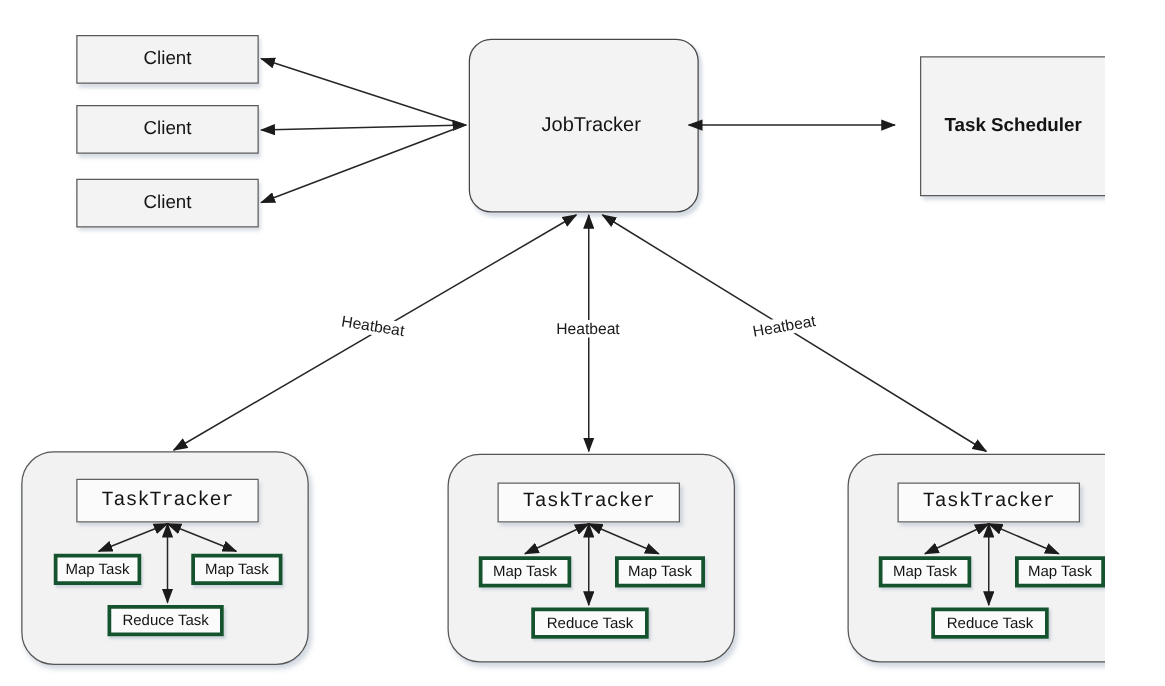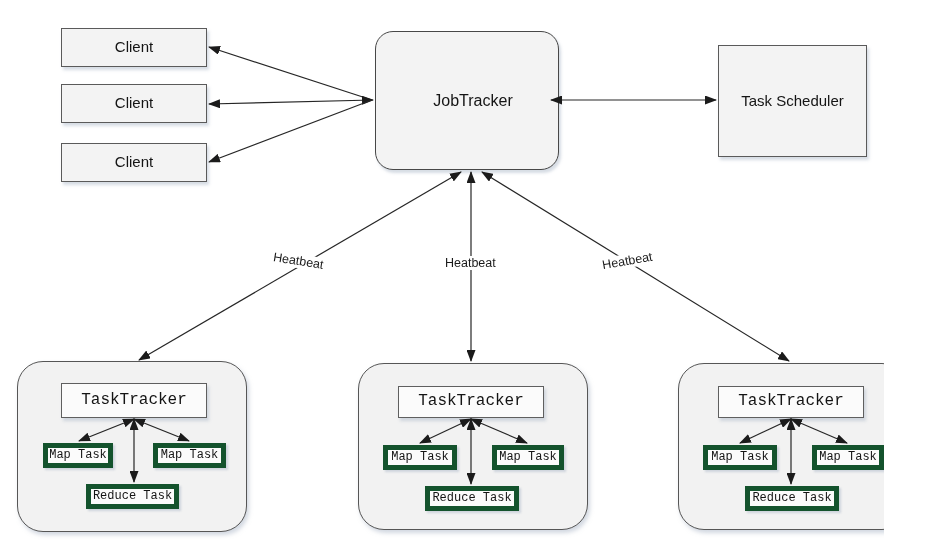--- a/index.html
+++ b/index.html
@@ -17,22 +17,22 @@
   .client{width:146px;height:39px;font-size:15px;}
   .job-tracker{border-radius:18px;font-size:16px;border-color:#474747;}
   .task-scheduler{font-size:15px;}
   .group{
     position:absolute;box-sizing:border-box;z-index:0;
     background:#f2f2f2;border:1.5px solid #565656;border-radius:26px;
     box-shadow:2px 3px 4px rgba(165,178,195,.5);
   }
   .tracker-title{font-size:16px;background:#fbfbfb;border:1.4px solid #5f5f5f;font-family:Liberation Mono, monospace;}
   .task-small{
-    font-family:Liberation Mono, monospace;font-size:12px;
-    background:#fbfbfb;border:5px solid #14532d;
+    font-family:Liberation Sans, sans-serif;font-size:12px;
+    background:#fbfbfb;border:3px solid #14532d;
     box-shadow:1.5px 2px 2px rgba(165,178,195,.45);
   }
   .wires{position:absolute;left:0;top:0;z-index:2;pointer-events:none;}
   .wires line{stroke:#262626;stroke-width:1.2;}
   .hb-label{
     position:absolute;z-index:3;font-size:12.5px;color:#1a1a1a;
     background:#ffffff;padding:0 2px;white-space:nowrap;
   }
   .hb-1{transform:rotate(9deg);transform-origin:center;}
   .hb-3{transform:rotate(-10deg);transform-origin:center;}
@@ -41,21 +41,21 @@
 <body>
 
 <div class="stage">
 
   <div class="node client" style="left:61px;top:28px;">Client</div>
   <div class="node client" style="left:61px;top:84px;">Client</div>
   <div class="node client" style="left:61px;top:143px;">Client</div>
 
   <div class="node job-tracker" style="left:375px;top:31px;width:184px;height:139px;padding-left:12px;">JobTracker</div>
 
-  <div class="node task-scheduler" style="left:718px;top:45px;width:149px;height:112px;">Task Scheduler</div>
+  <div class="node task-scheduler" style="left:736px;top:45px;width:149px;height:112px;font-weight:bold;">Task Scheduler</div>
 
   <div class="hb-label hb-1" style="left:271px;top:254px;">Heatbeat</div>
   <div class="hb-label hb-2" style="left:443px;top:256px;">Heatbeat</div>
   <div class="hb-label hb-3" style="left:600px;top:254px;">Heatbeat</div>
 
   <div class="group" style="left:17px;top:361px;width:230px;height:171px;"></div>
   <div class="node tracker-title" style="left:61px;top:383px;width:146px;height:35px;">TaskTracker</div>
   <div class="node task-small" style="left:43px;top:443px;width:70px;height:25px;">Map Task</div>
   <div class="node task-small" style="left:153px;top:443px;width:73px;height:25px;">Map Task</div>
   <div class="node task-small" style="left:86px;top:484px;width:93px;height:25px;">Reduce Task</div>

